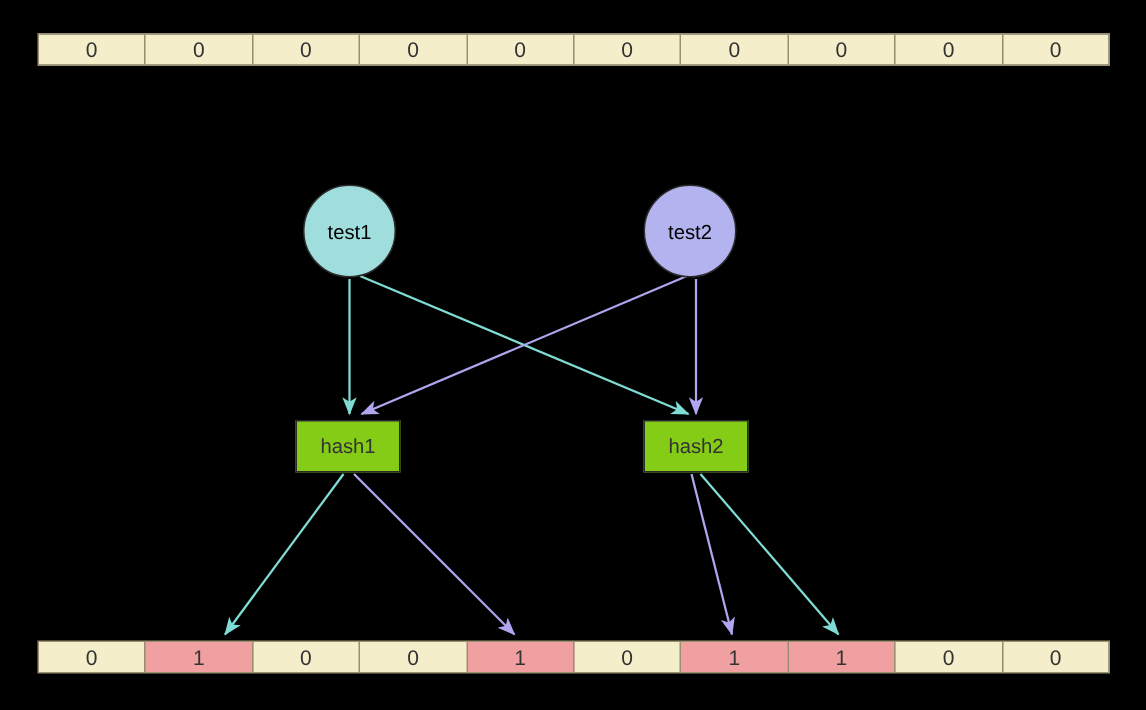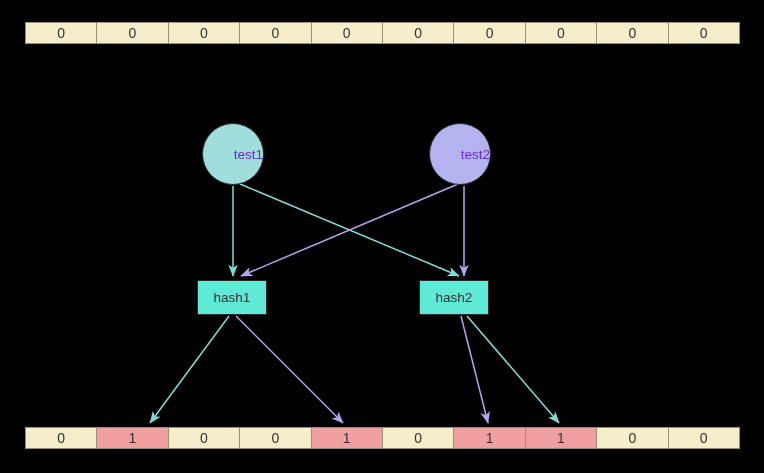--- a/index.html
+++ b/index.html
@@ -55,51 +55,51 @@
 
   
   .node-circle {
     position: absolute;
     width: 62px;
     height: 62px;
     border-radius: 50%;
     border: 1.6px solid #2b2b2b;
     display: flex;
     align-items: center;
-    justify-content: flex-end;
+    justify-content: center;
     font-size: 13.5px;
-    color: #6d28d9;
+    color: #000000;
     box-sizing: border-box;
   }
   #node-test1 {
     left: 202px;
     top: 123px;
     background: #a0dede;
   }
   #node-test2 {
     left: 429px;
     top: 123px;
     background: #b3b3ef;
   }
 
   .node-box {
     position: absolute;
     width: 70px;
     height: 35px;
     border: 1.6px solid #2b2b2b;
-    background: #5eead4;
+    background: #84cc16;
     display: flex;
     align-items: center;
     justify-content: center;
     font-size: 13.5px;
     color: #333333;
     box-sizing: border-box;
   }
   #node-hash1 { left: 197px; top: 280px; }
-  #node-hash2 { left: 419px; top: 280px; }
+  #node-hash2 { left: 429px; top: 280px; }
 </style>
 </head>
 <body>
 
 <div id="canvas">
 
   <div class="bit-array" id="bit-array-top">
       <div class="bit-cell">0</div>
       <div class="bit-cell">0</div>
       <div class="bit-cell">0</div>

